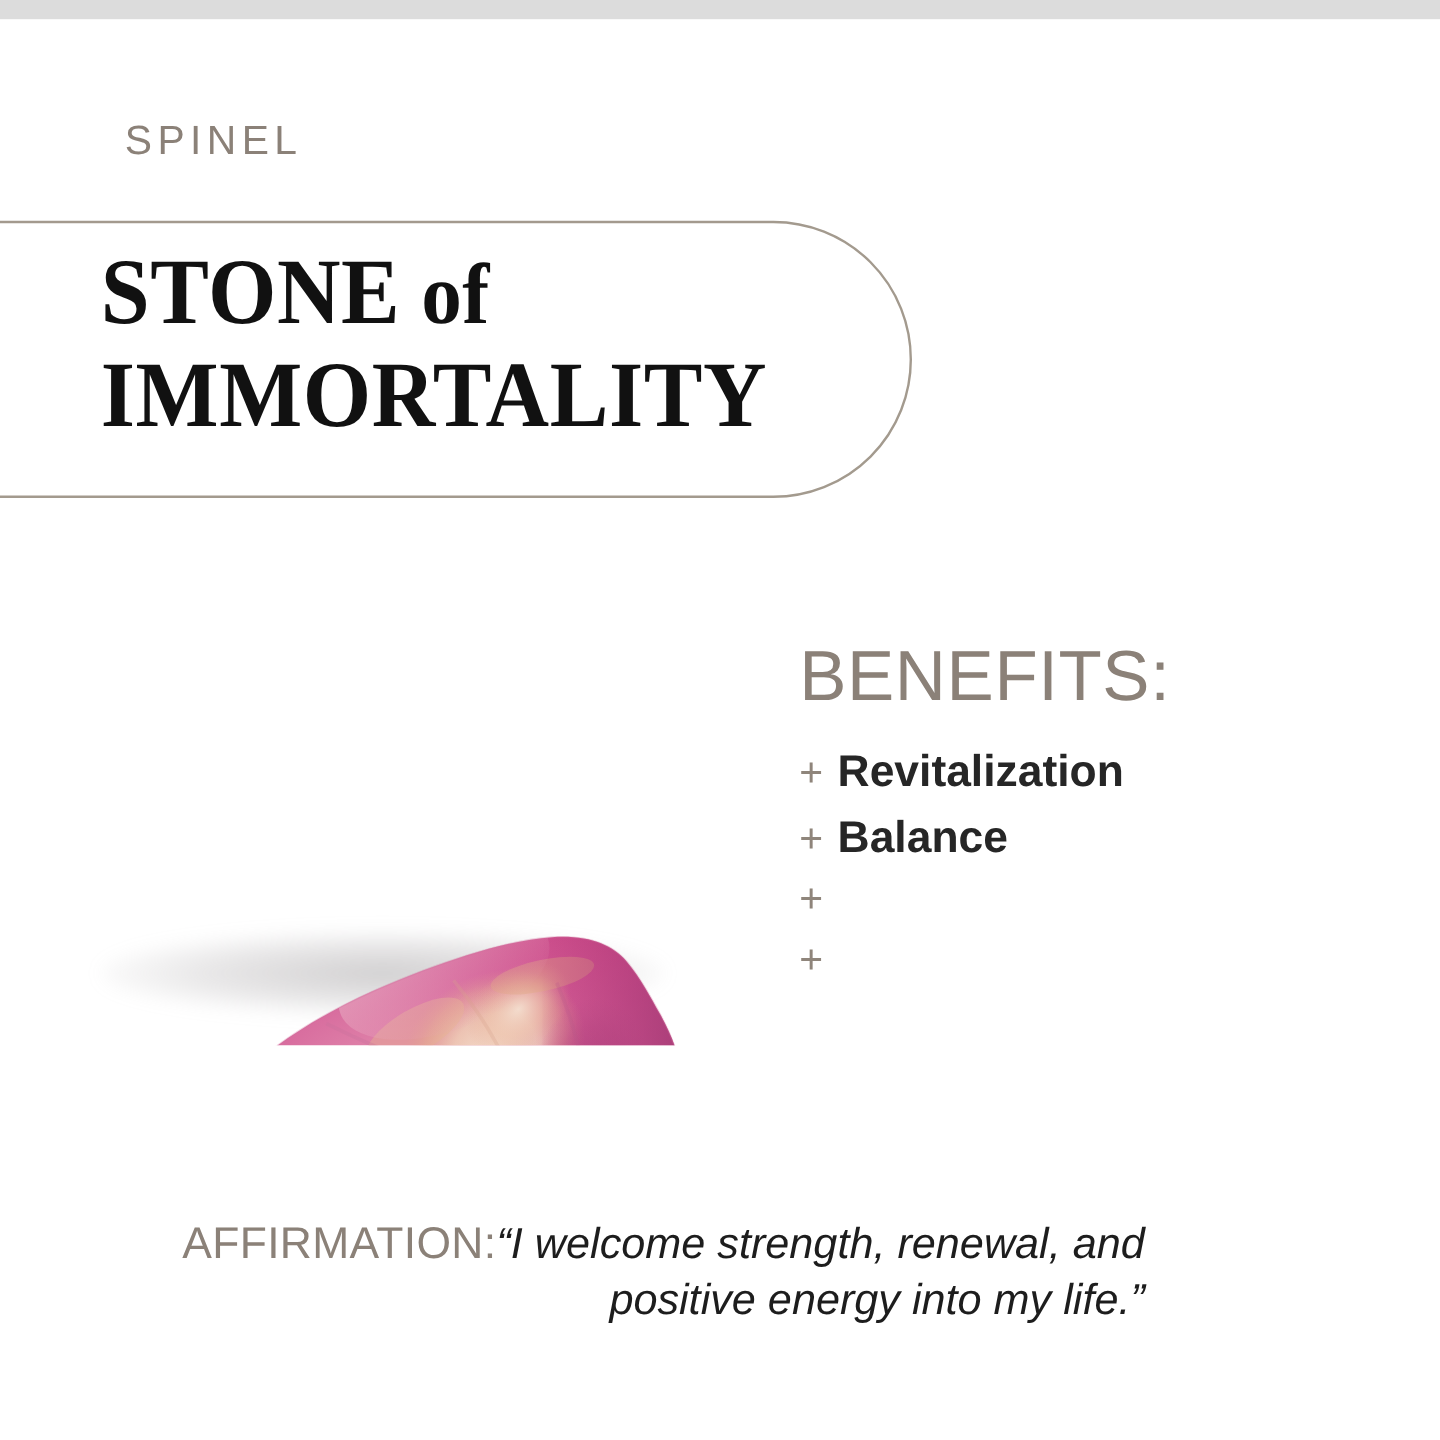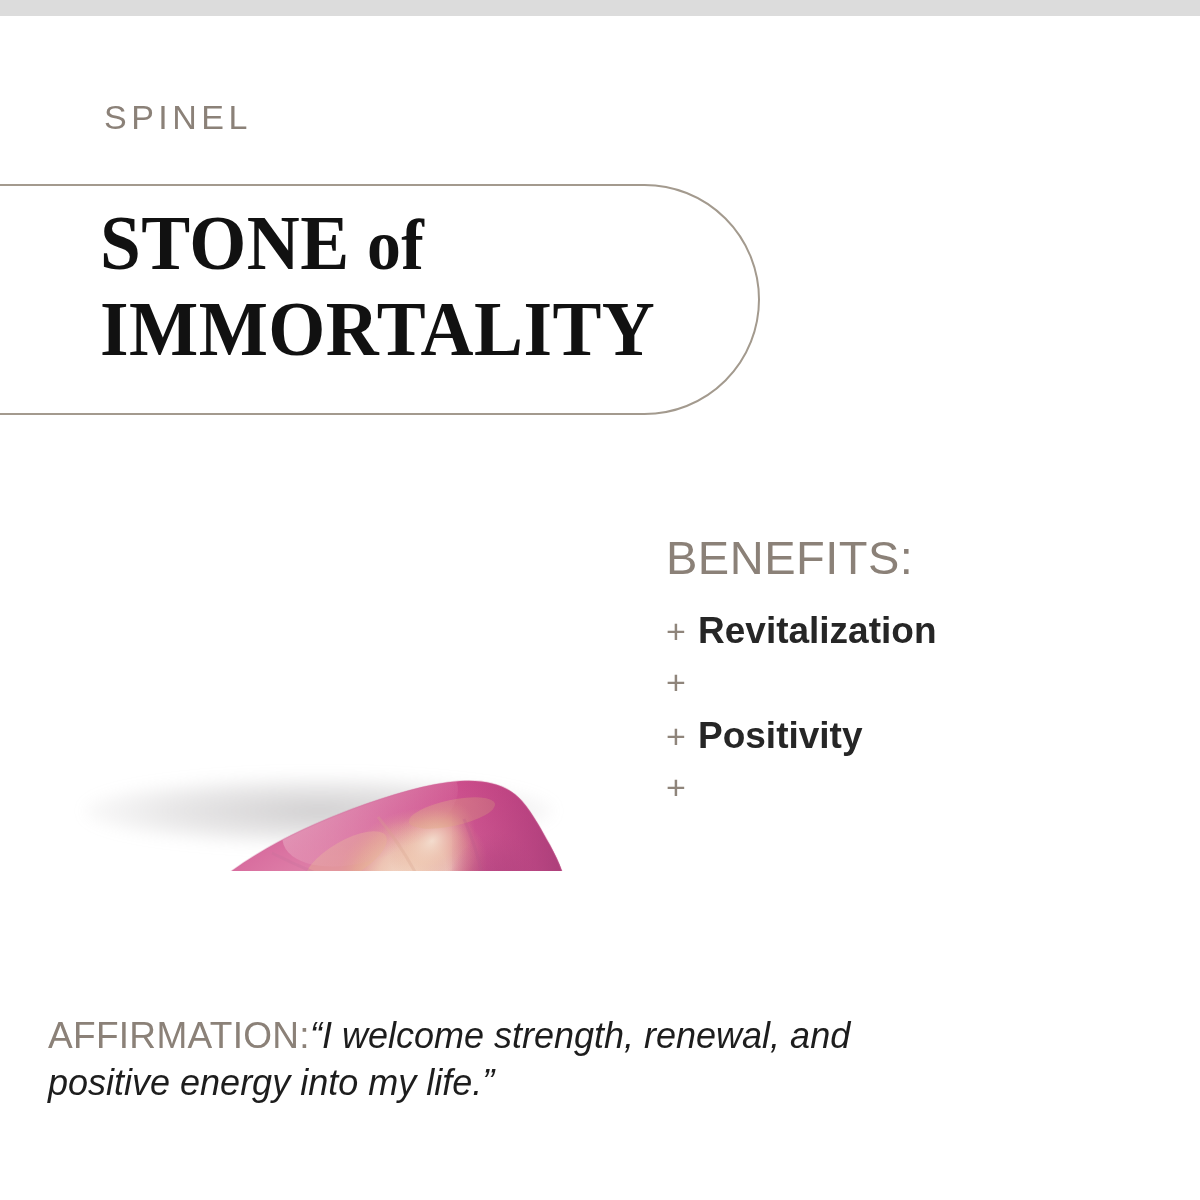--- a/index.html
+++ b/index.html
@@ -45,21 +45,21 @@
     width: 1000px;
     height: 231px;
     box-sizing: border-box;
     border: 2px solid #a39a8e;
     border-radius: 0 120px 120px 0;
     background: transparent;
   }
 
   .title-block {
     position: absolute;
-    left: 100px;
+    left: 84px;
     top: 190px;
     width: 660px;
   }
 
   .title-line {
     font-family: "Liberation Serif", "DejaVu Serif", serif;
     font-weight: 700;
     color: #111111;
     line-height: 0.96;
     white-space: nowrap;
@@ -105,21 +105,21 @@
 
   
   .benefits {
     position: absolute;
     left: 666px;
     top: 518px;
     width: 470px;
   }
   .benefits-title {
     font-family: "Liberation Sans", sans-serif;
-    font-size: 47px;
+    font-size: 59px;
     font-weight: 400;
     color: #8b8178;
     letter-spacing: 0.5px;
     line-height: 1;
     margin-bottom: 26px;
     white-space: nowrap;
   }
   .benefit-row {
     display: flex;
     align-items: baseline;
@@ -142,22 +142,22 @@
     line-height: 1.28;
     white-space: nowrap;
   }
 
   
   .affirmation {
     position: absolute;
     left: 0;
     top: 996px;
     width: 1020px;
-    text-align: left;
-    padding: 0 48px;
+    text-align: right;
+    padding: 0 66px;
     box-sizing: border-box;
   }
   .affirmation-inner {
     display: block;
     line-height: 1.3;
   }
   .affirmation-label {
     font-family: "Liberation Sans", sans-serif;
     font-size: 37px;
     font-weight: 400;
@@ -336,24 +336,24 @@
 
   <div class="benefits">
     <div class="benefits-title">BENEFITS:</div>
 
     <div class="benefit-row">
       <span class="benefit-plus">+</span>
       <span class="benefit-label">Revitalization</span>
     </div>
     <div class="benefit-row">
       <span class="benefit-plus">+</span>
+      <span class="benefit-label">Balance</span>
     </div>
     <div class="benefit-row">
       <span class="benefit-plus">+</span>
-      <span class="benefit-label">Positivity</span>
     </div>
     <div class="benefit-row">
       <span class="benefit-plus">+</span>
     </div>
   </div>
 
   <div class="affirmation">
     <span class="affirmation-inner"><span class="affirmation-label">AFFIRMATION:</span><span class="affirmation-quote">“I welcome strength, renewal, and positive energy into my life.”</span></span>
   </div>
 

